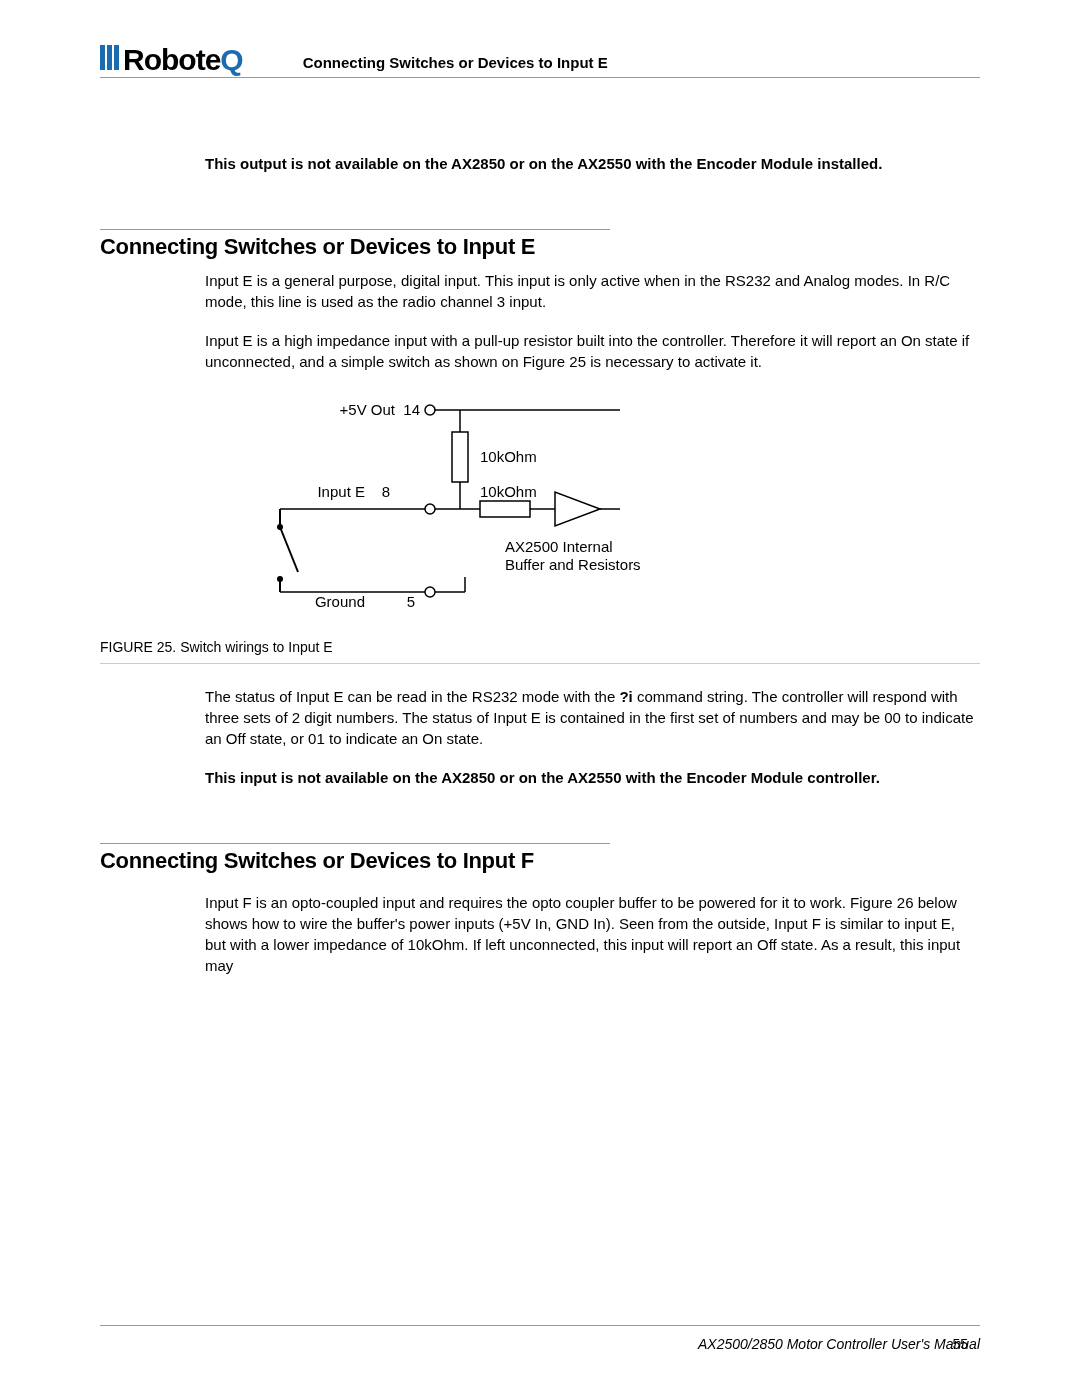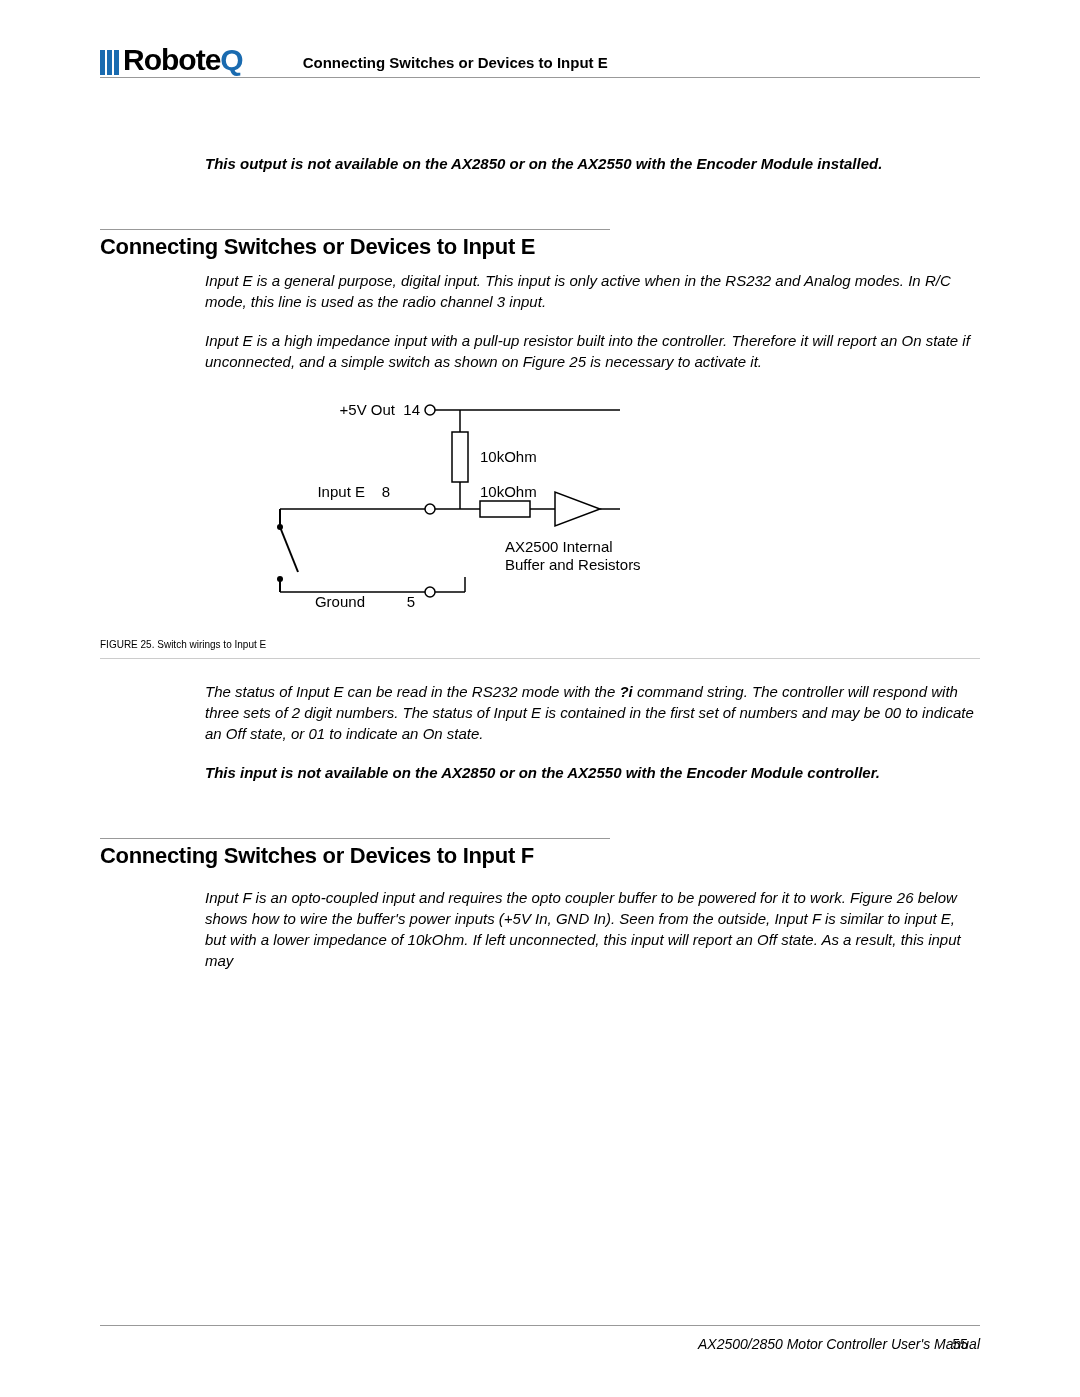--- a/index.html
+++ b/index.html
@@ -19,21 +19,21 @@
     bottom: 40px;
   }
   .header-row {
     display: flex;
     align-items: flex-end;
     border-bottom: 1px solid #999;
     padding-bottom: 2px;
   }
   .logo-area {
     display: flex;
-    align-items: flex-end;
+    align-items: flex-start;
   }
   .logo-bars {
     display: inline-flex;
     gap: 2px;
     margin-right: 4px;
     align-items: flex-end;
   }
   .logo-bars span {
     display: inline-block;
     width: 5px;
@@ -49,21 +49,20 @@
   .logo-text .q { color: #1a6bb0; }
   .header-title {
     font-size: 15px;
     font-weight: 700;
     margin-left: 60px;
     padding-bottom: 4px;
   }
   .body-indent {
     margin-left: 105px;
     margin-right: 0;
-    font-style: italic;
   }
   .note-bold {
     font-weight: 700;
     font-size: 15px;
     line-height: 1.4;
     margin-top: 75px;
   }
   .section-rule {
     border: none;
     border-top: 1px solid #999;
@@ -79,21 +78,21 @@
   .para {
     font-size: 15px;
     line-height: 1.4;
     margin-top: 10px;
   }
   .figure-block {
     margin-top: 25px;
     margin-bottom: 10px;
   }
   .figure-caption {
-    font-size: 10px;
+    font-size: 14px;
     margin-top: 18px;
     margin-left: 0;
   }
   .figure-sep {
     border: none;
     border-top: 1px solid #ccc;
     margin-top: 8px;
     width: 100%;
   }
   .cmd { font-weight: 700; }

